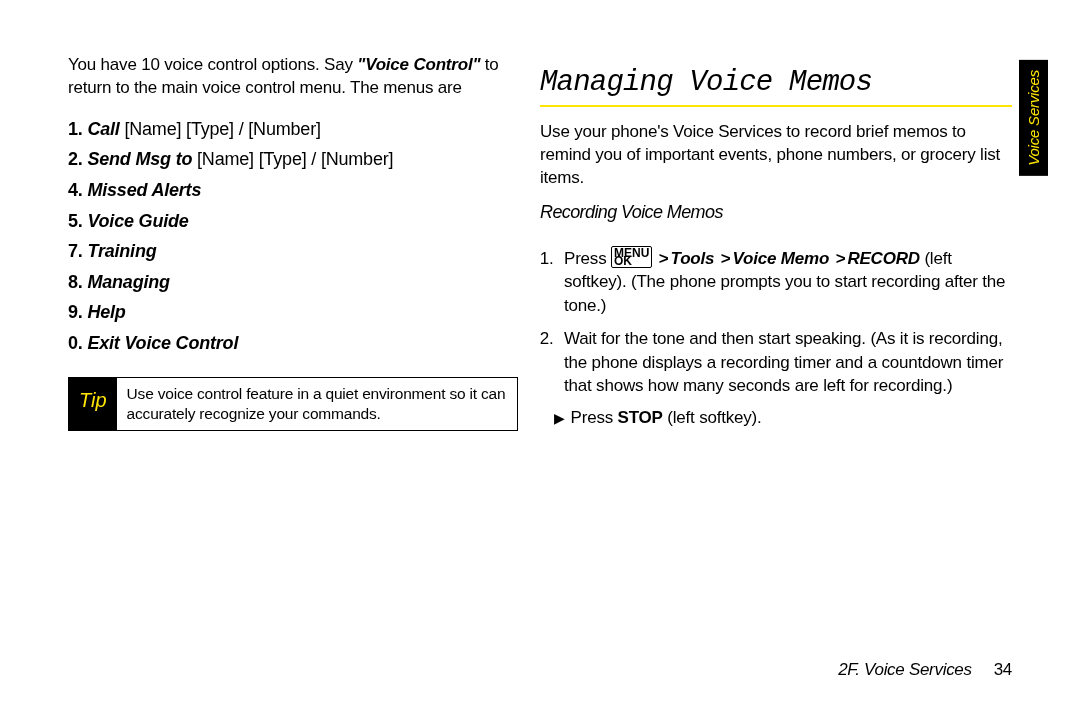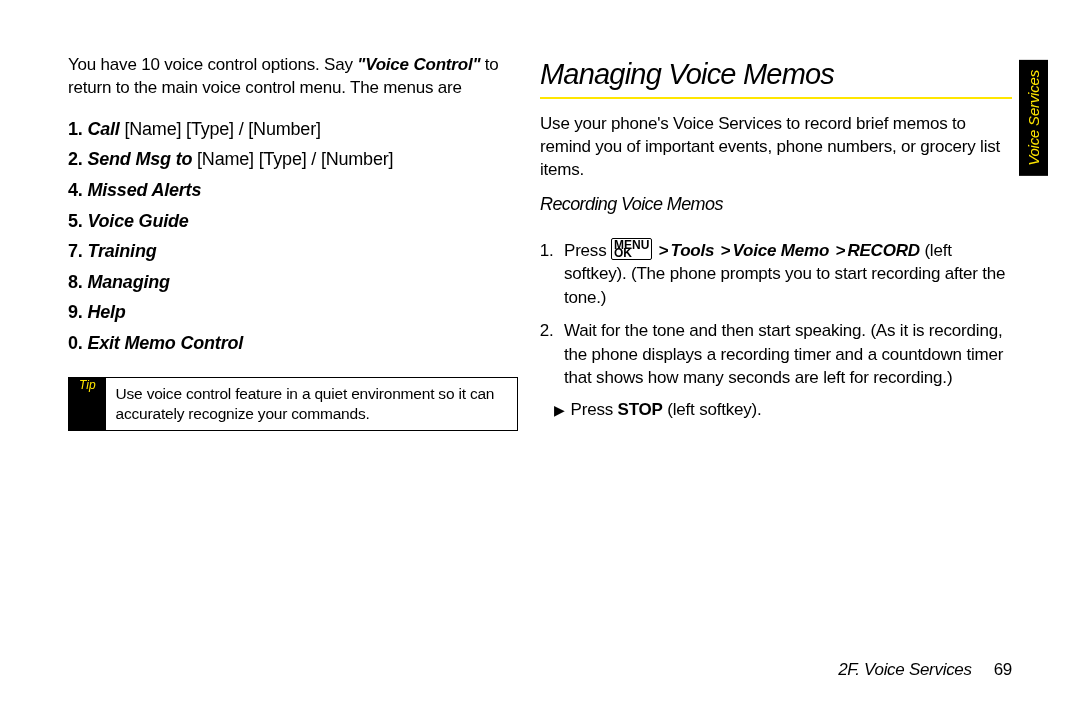--- a/index.html
+++ b/index.html
@@ -9,23 +9,23 @@
   .col-left{flex:0 0 450px;}
   .col-right{flex:0 0 472px;}
   p{margin:0 0 10px 0;font-size:17px;line-height:1.35;letter-spacing:-0.2px;}
   .bi{font-weight:bold;font-style:italic;}
   .b{font-weight:bold;}
   .menu-list{margin-top:14px;}
   .menu-item{font-size:18px;line-height:1.7;letter-spacing:-0.2px;}
   .menu-num{font-weight:bold;}
   .menu-cmd{font-weight:bold;font-style:italic;}
   .tipbox{border:1px solid #000;margin-top:18px;display:flex;align-items:stretch;}
-  .tip-label{background:#000;color:#ffe600;font-style:italic;font-size:12px;padding:0 10px;display:flex;align-items:flex-start;}
+  .tip-label{background:#000;color:#ffe600;font-style:italic;font-size:20px;padding:11px 10px;display:flex;align-items:flex-start;}
   .tip-text{font-size:15.5px;padding:6px 10px;line-height:1.3;letter-spacing:-0.2px;}
-  h1{font-size:29px;font-style:italic;font-weight:normal;letter-spacing:-0.8px;margin:4px 0 6px 0;}
+  h1{font-size:29px;font-style:italic;font-weight:normal;letter-spacing:-0.8px;margin:12px 0 6px 0;font-family:Liberation Mono, monospace;}
   .rule{border:none;border-top:2px solid #ffe600;margin:0 0 14px 0;}
   h2{font-size:18px;font-style:italic;font-weight:normal;letter-spacing:-0.6px;margin:12px 0 24px 0;}
   ol.steps{margin:0 0 0 18px;padding:0;font-size:17px;line-height:1.38;letter-spacing:-0.2px;}
   ol.steps li{margin-bottom:10px;padding-left:6px;}
   .subhead{font-style:italic;font-size:17px;margin:10px 0 10px 0;letter-spacing:-0.3px;}
   .bullet{font-size:17px;margin-left:14px;letter-spacing:-0.2px;}
   .tri{display:inline-block;vertical-align:middle;margin-right:6px;font-size:14px;}
   .key{display:inline-block;border:1px solid #000;border-radius:2px;font-size:12px;line-height:8px;padding:2px 2px;font-family:Arial,sans-serif;font-weight:bold;vertical-align:middle;position:relative;top:-2px;letter-spacing:0;}
   .gt{font-weight:bold;margin:0 2px;}
   .footer{position:absolute;bottom:40px;right:68px;font-style:italic;font-size:17px;letter-spacing:-0.3px;}
@@ -47,21 +47,21 @@
       </p>
 
       <div class="menu-list">
         <div class="menu-item"><span class="menu-num">1.</span> <span class="menu-cmd">Call</span><span> [Name] [Type] / [Number]</span></div>
         <div class="menu-item"><span class="menu-num">2.</span> <span class="menu-cmd">Send Msg to</span><span> [Name] [Type] / [Number]</span></div>
         <div class="menu-item"><span class="menu-num">4.</span> <span class="menu-cmd">Missed Alerts</span></div>
         <div class="menu-item"><span class="menu-num">5.</span> <span class="menu-cmd">Voice Guide</span></div>
         <div class="menu-item"><span class="menu-num">7.</span> <span class="menu-cmd">Training</span></div>
         <div class="menu-item"><span class="menu-num">8.</span> <span class="menu-cmd">Managing</span></div>
         <div class="menu-item"><span class="menu-num">9.</span> <span class="menu-cmd">Help</span></div>
-        <div class="menu-item"><span class="menu-num">0.</span> <span class="menu-cmd">Exit Memo Control</span></div>
+        <div class="menu-item"><span class="menu-num">0.</span> <span class="menu-cmd">Exit Voice Control</span></div>
       </div>
 
       <div class="tipbox">
         <div class="tip-label">Tip</div>
         <div class="tip-text">Use voice control feature in a quiet environment so it can accurately recognize your commands.</div>
       </div>
     </div>
 
     <div class="col col-right">
       <h1>Managing Voice Memos</h1>
@@ -82,16 +82,16 @@
 
 
       <div class="bullet">
         <span class="tri">▶</span><span>Press </span><span class="b">STOP</span><span> (left softkey).</span>
       </div>
     </div>
 
   </div>
 
   <div class="footer">
-    <span>2F. Voice Services</span><span class="pnum">69</span>
+    <span>2F. Voice Services</span><span class="pnum">34</span>
   </div>
 
 </div>
 
 </body></html>

